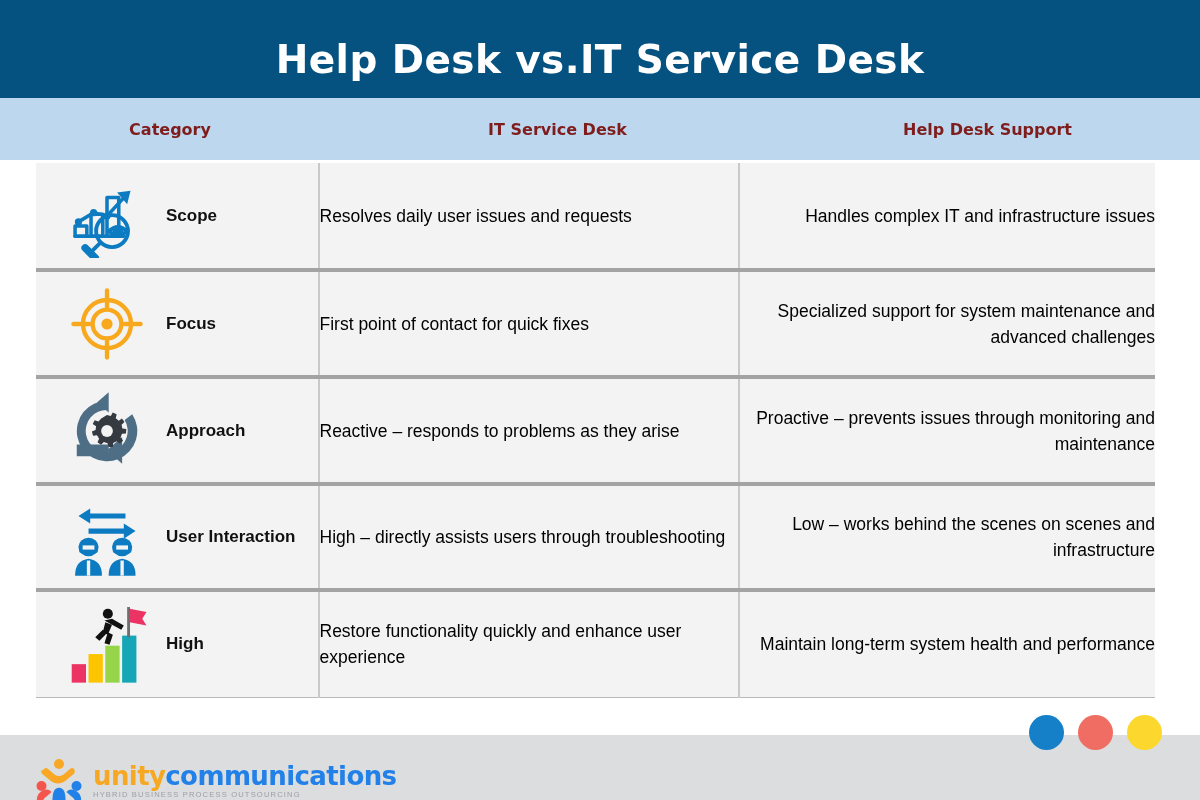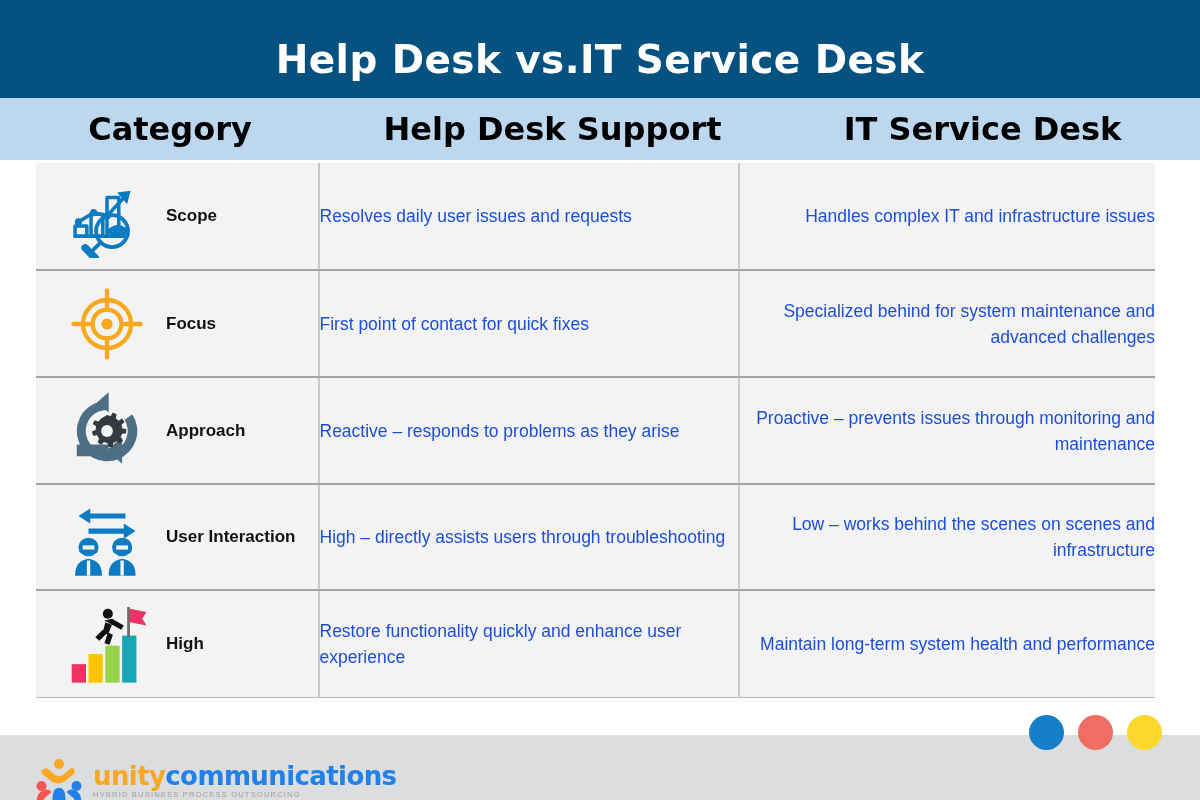--- a/index.html
+++ b/index.html
@@ -26,37 +26,37 @@
     font-family: "DejaVu Sans", sans-serif;
   }
 
   
   .col-header {
     position: absolute; left: 0; top: 98px; width: 1200px; height: 62px;
     background: #BDD7EE;
     display: flex; align-items: center;
   }
   .col-header .ch {
-    font-size: 32px; font-weight: bold; color: #000000;
+    font-size: 16px; font-weight: bold; color: #7f1d1d;
     text-align: center;
     font-family: "DejaVu Sans", sans-serif;
   }
   .ch-cat  { width: 340px; }
   .ch-help { width: 425px; }
   .ch-it   { width: 435px; }
 
   
   .table {
     position: absolute; left: 36px; top: 163px;
     width: 1119px;
     border-collapse: collapse;
   }
   .table td {
     background: #F3F3F3;
-    border-bottom: 2px solid #a3a3a3;
+    border-bottom: 4px solid #a3a3a3;
     vertical-align: middle;
     padding: 0;
   }
   .table tr:last-child td { border-bottom: 1px solid #B9B9B9; }
 
   .c-cat {
     width: 282px;
     border-right: 2px solid #C9C9C9;
   }
   .c-help {
@@ -65,21 +65,21 @@
     padding: 0 22px 0 28px;
   }
   .c-it {
     width: 415px;
     padding: 0 14px 0 38px;
     text-align: right;
   }
   .cell-text {
     font-size: 17.5px;
     line-height: 26px;
-    color: #1d4ed8;
+    color: #000000;
     font-family: "Liberation Sans", sans-serif;
   }
 
   .cat-inner { display: flex; align-items: center; height: 100%; padding-left: 28px; }
   .cat-icon  { width: 86px; height: 86px; flex: 0 0 86px; display: flex; align-items: center; justify-content: center; }
   .cat-label {
     margin-left: 16px;
     font-size: 17px; font-weight: bold; color: #111111;
     line-height: 22px;
     font-family: "Liberation Sans", sans-serif;
@@ -119,22 +119,22 @@
 <body>
 
 <div class="page">
 
   <div class="title-banner">
     <div class="title-text">Help Desk vs.IT Service Desk</div>
   </div>
 
   <div class="col-header">
     <div class="ch ch-cat">Category</div>
+    <div class="ch ch-it">IT Service Desk</div>
     <div class="ch ch-help">Help Desk Support</div>
-    <div class="ch ch-it">IT Service Desk</div>
   </div>
 
   <table class="table">
     <tbody>
 
       <tr class="r1">
         <td class="c-cat">
           <div class="cat-inner">
             <span class="cat-icon">
               <svg viewBox="0 0 100 100" width="84" height="84">
@@ -189,21 +189,21 @@
                 <circle cx="50" cy="50" r="7" fill="#F8A81D"></circle>
               </svg>
             </span>
             <span class="cat-label">Focus</span>
           </div>
         </td>
         <td class="c-help">
           <div class="cell-text">First point of contact for quick fixes</div>
         </td>
         <td class="c-it">
-          <div class="cell-text">Specialized behind for system maintenance and advanced challenges</div>
+          <div class="cell-text">Specialized support for system maintenance and advanced challenges</div>
         </td>
       </tr>
 
       <tr class="r3">
         <td class="c-cat">
           <div class="cat-inner">
             <span class="cat-icon">
               <svg viewBox="0 0 100 100" width="84" height="84">
                 <g fill="#4E6E86">
                   <path d="M50 14 a36 36 0 1 0 30 16 l-9 7 a25 25 0 1 1 -21 -12 Z"></path>

